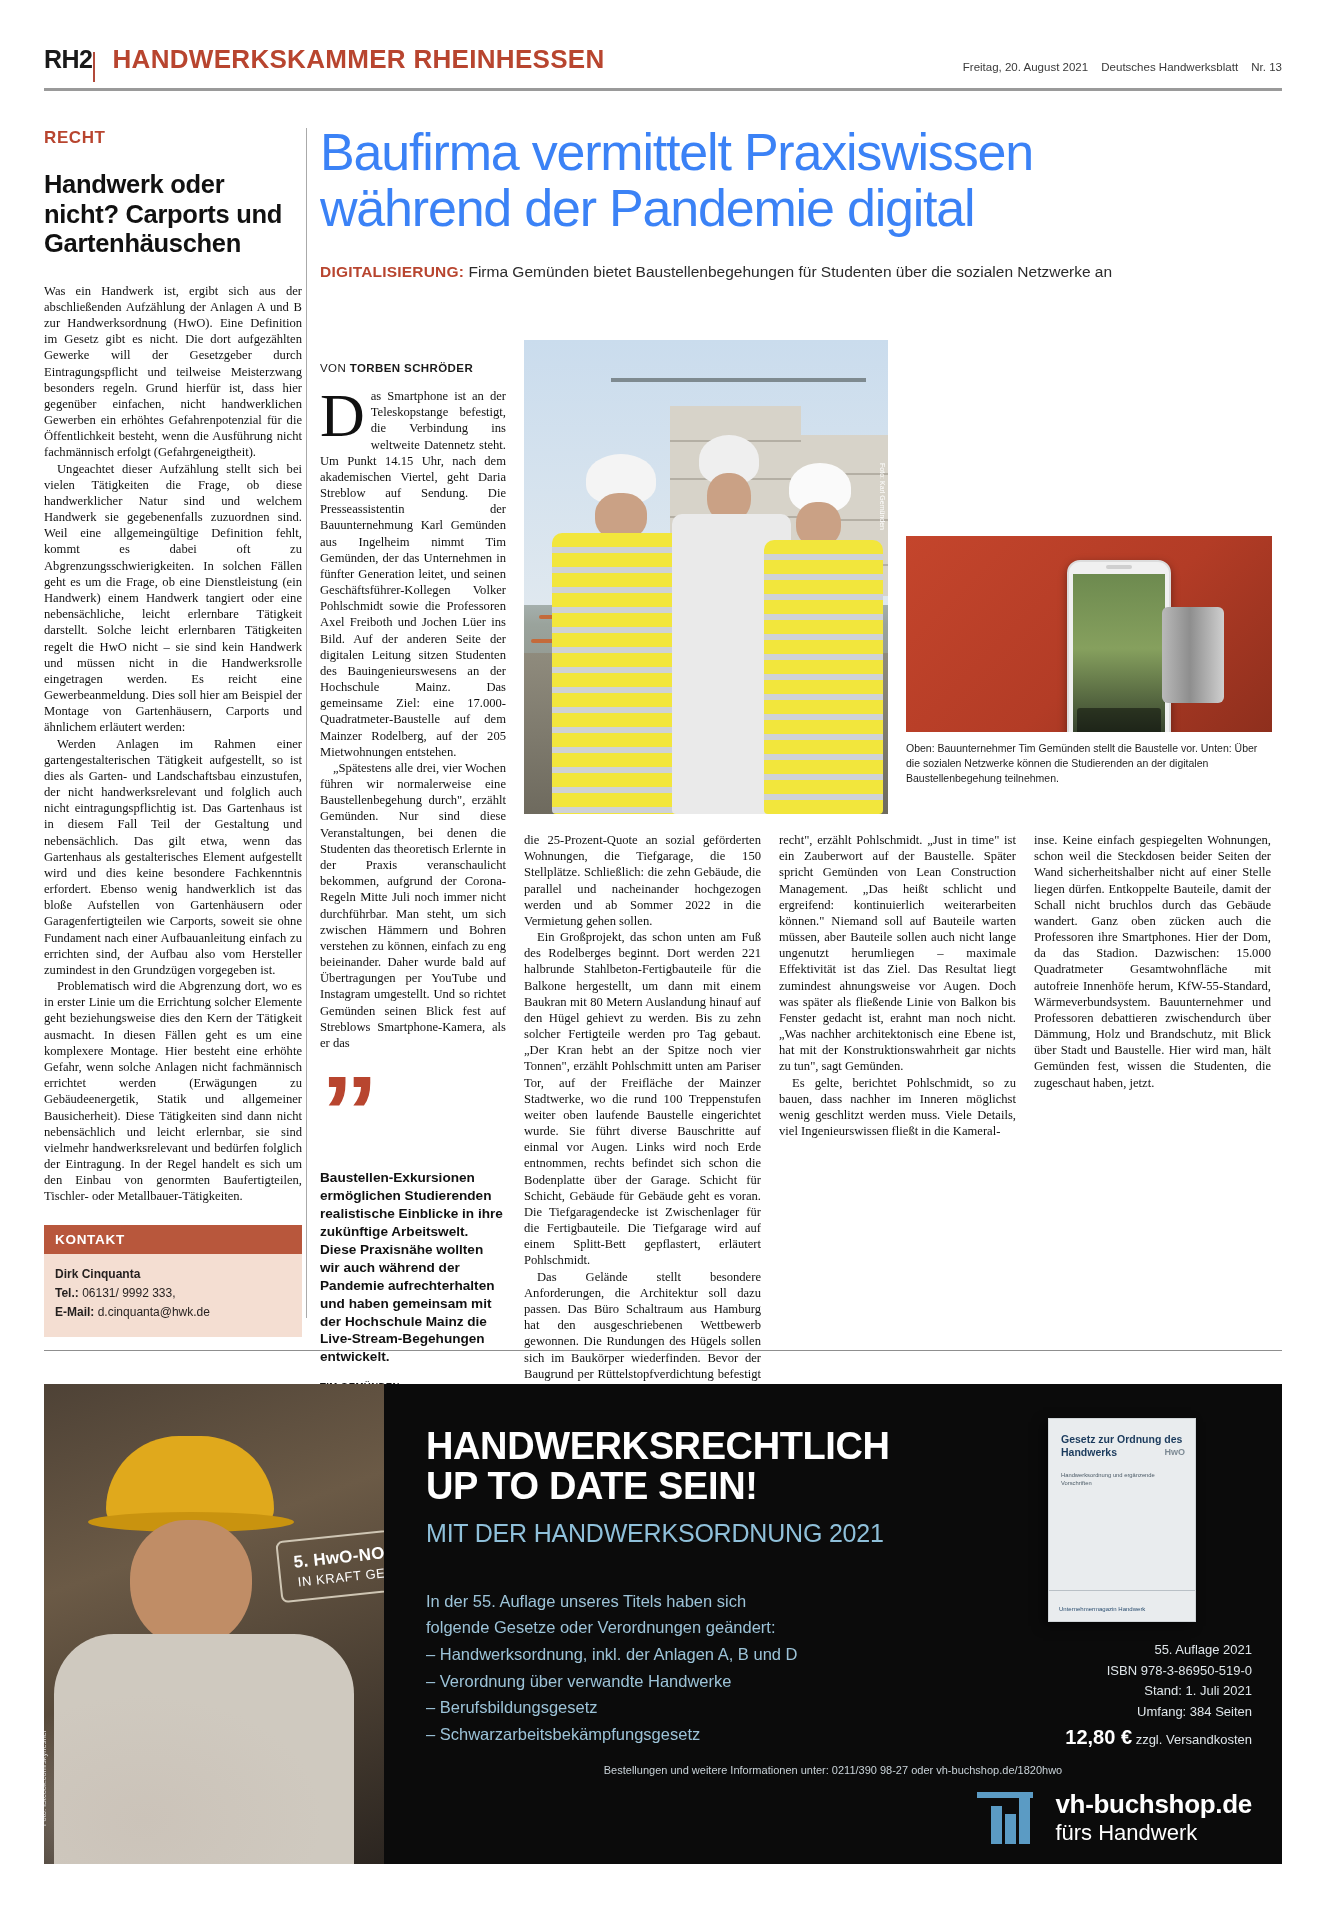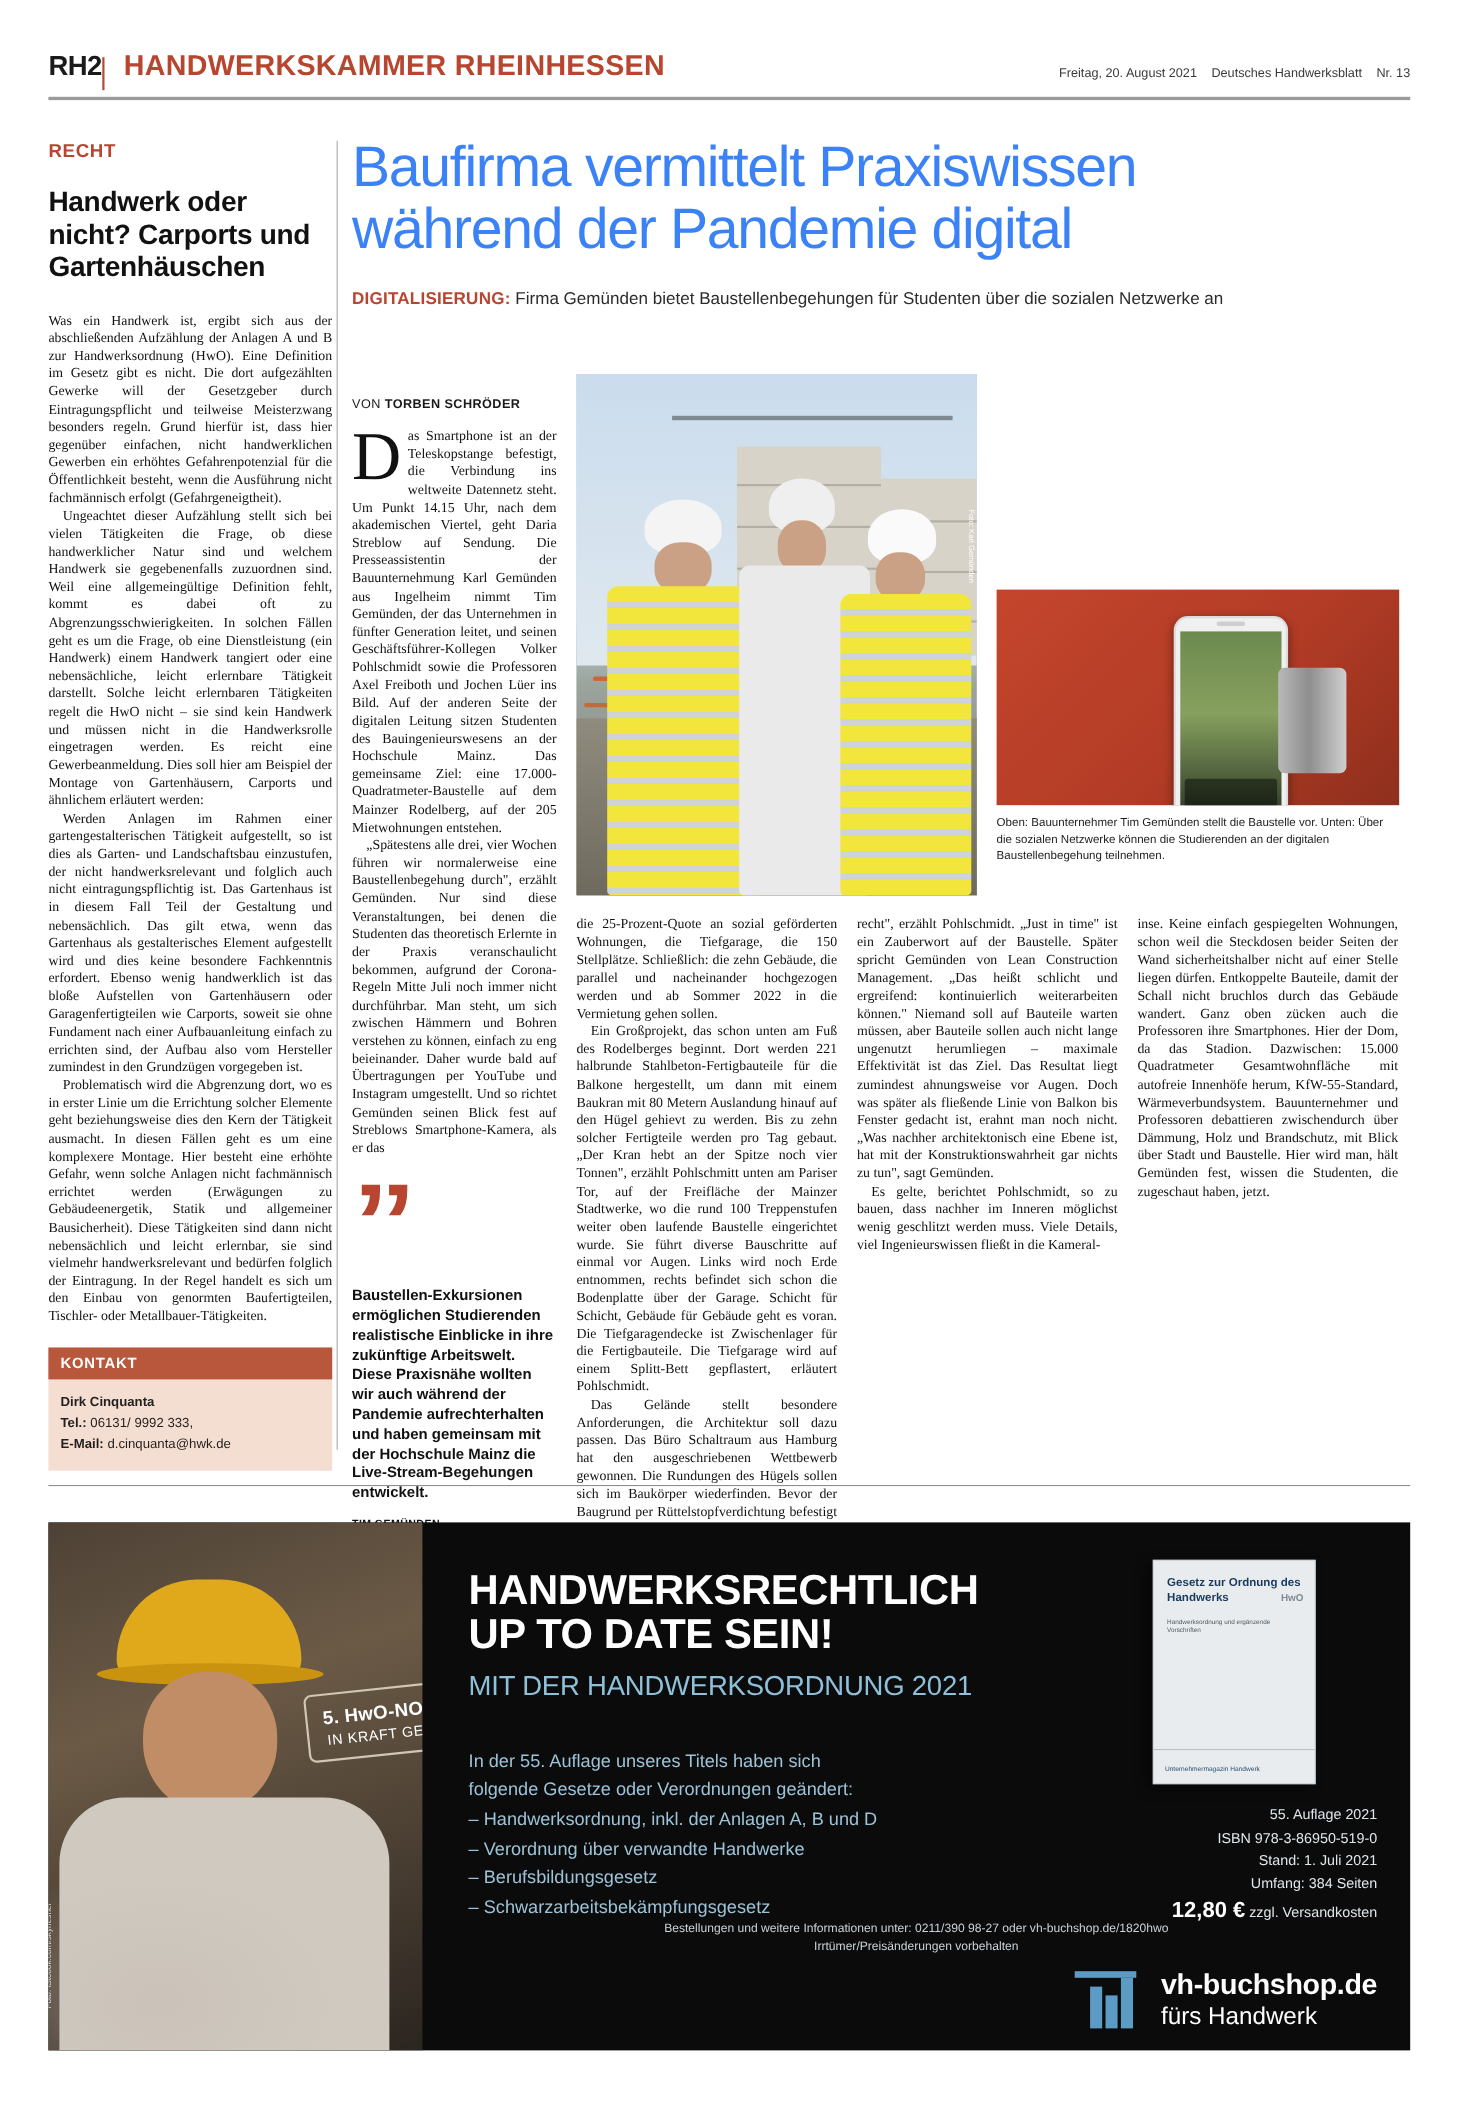--- a/index.html
+++ b/index.html
@@ -526,21 +526,20 @@
         <div>Umfang: 384 Seiten</div>
       </div>
       <div class="ad-price">
         <b>12,80 €</b>
         <span>zzgl. Versandkosten</span>
       </div>
     </div>
 
     <div class="ad-foot">
       <div>Bestellungen und weitere Informationen unter: 0211/390 98-27 oder vh-buchshop.de/1820hwo</div>
-      <div>Irrtümer/Preisänderungen vorbehalten</div>
     </div>
 
     <div class="ad-shop">
       <div class="shop-mark">
         <u></u>
           <i></i>
           <i></i>
           <i></i>
           <i></i>
       </div>

